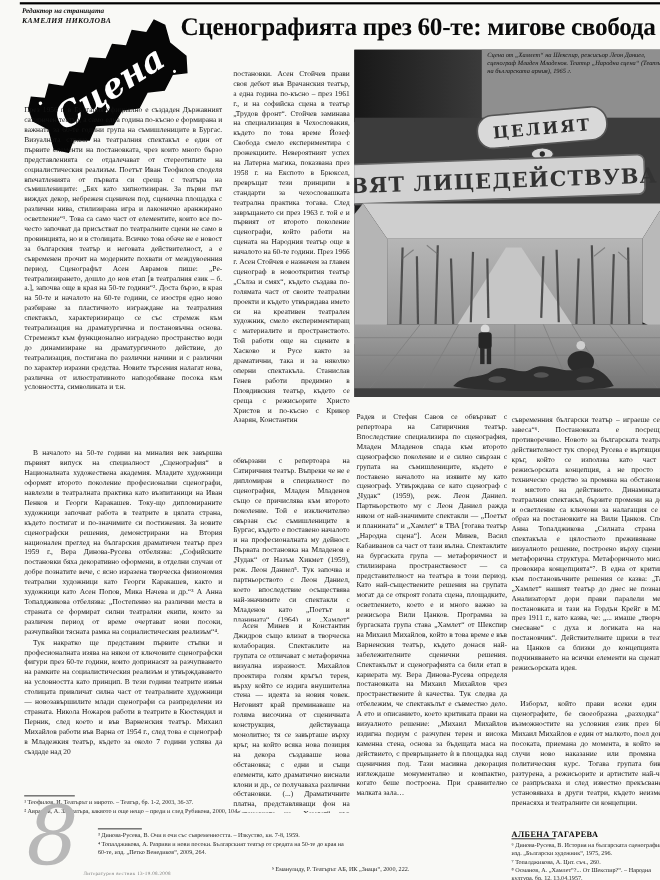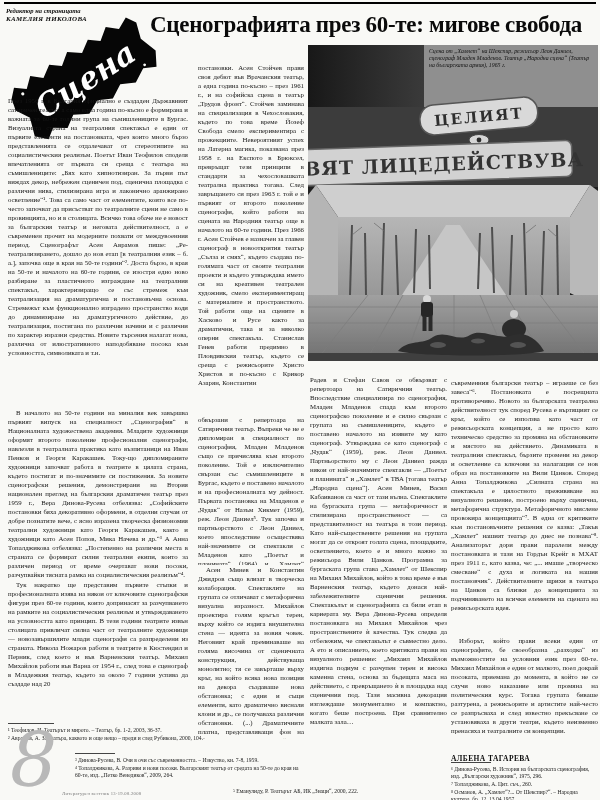--- a/index.html
+++ b/index.html
@@ -1,18 +1,18 @@
 <!DOCTYPE html>
 <html lang="bg"><head>
 <meta charset="utf-8">
 <style>
   html,body{margin:0;padding:0;background:#e8e8e6;}
   .page{position:relative;width:600px;height:800px;background:#f9f9f6;
         font-family:"Liberation Serif",serif;overflow:hidden;color:#161616;}
-  .abs{position:absolute;}
+  .abs{position:absolute;margin-left:14px;}
   .top-rule{left:4px;top:2px;width:592px;height:2px;background:#000;}
   .editor{left:6px;top:7px;width:140px;font-style:italic;font-weight:bold;color:#111;}
   .editor .lbl{font-size:6.5px;line-height:8px;}
   .editor .nm{font-size:7px;line-height:9px;letter-spacing:.3px;}
   .headline{left:150px;top:12px;width:447px;text-align:left;font-size:23px;
             font-weight:bold;color:#0a0a0a;letter-spacing:-.3px;line-height:26px;}
   .logo{left:2px;top:14px;width:164px;height:130px;}
   .photo{left:308px;top:45px;width:290px;height:316px;}
   .photo-caption{right:3px;top:3px;width:166px;font-size:5.8px;line-height:7px;
                  font-style:italic;color:#101010;position:absolute;}

